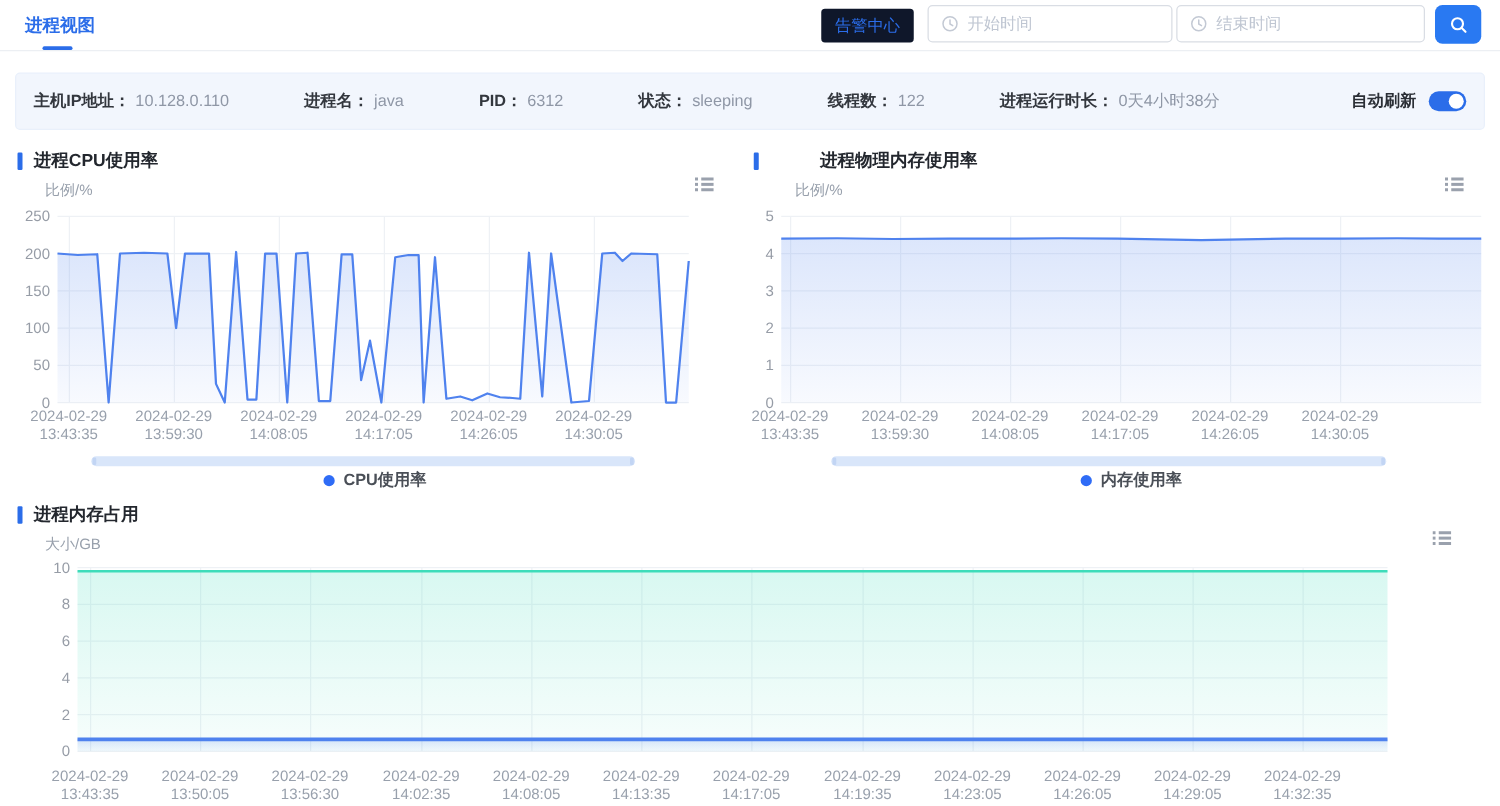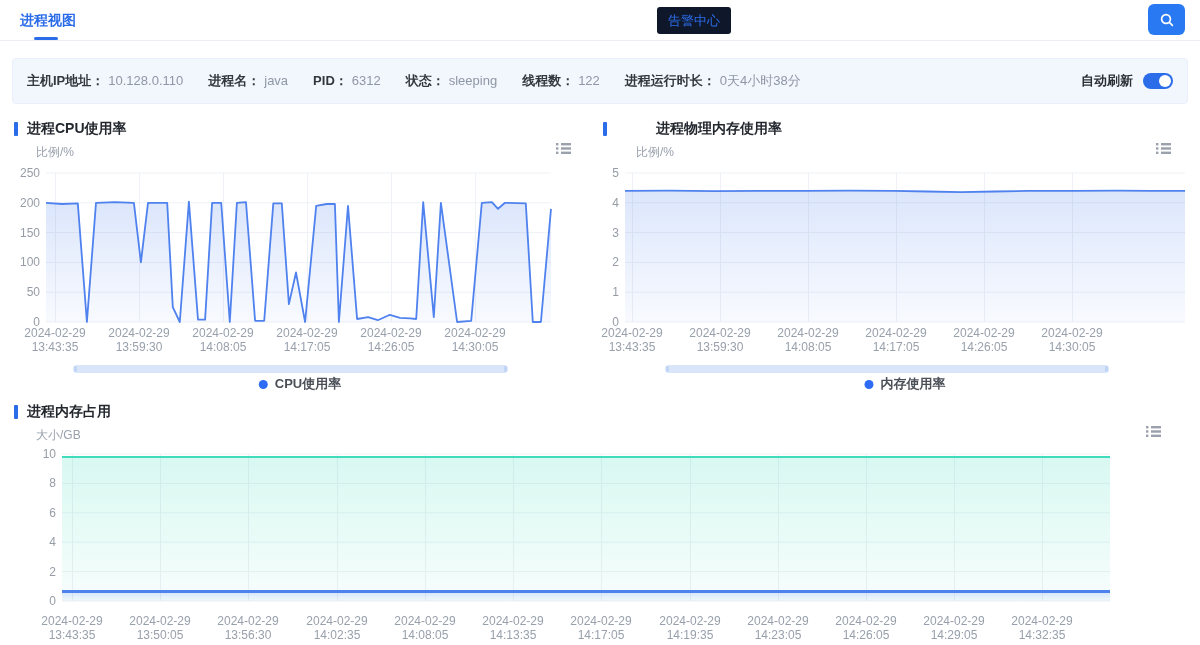--- a/index.html
+++ b/index.html
@@ -24,21 +24,21 @@
   .time-input .ph { font-size:13px; color:#bfc6d2; }
   .clock-ic { width:14px; height:14px; flex:0 0 auto; }
   .search-btn { position:absolute; left:1148px; top:4px; width:37px; height:31px;
     background:#2979f2; border:none; border-radius:6px; cursor:pointer;
     display:flex; align-items:center; justify-content:center; }
 
   
   .info-bar { position:absolute; left:12px; top:58px; width:1176px; height:46px;
     background:#f2f6fd; border:1px solid #e9f0fb; border-radius:4px;
     display:flex; align-items:center; padding:0 14px; font-size:13px; }
-  .info-fields { display:flex; align-items:center; flex-wrap:nowrap; }
+  .info-fields { display:flex; align-items:center; flex-wrap:nowrap;gap:35px; }
   .info-pair { white-space:nowrap; margin-right:25px; }
   .info-pair .lbl { color:#33373e; font-weight:bold; }
   .info-pair .val { color:#8f97a6; margin-left:4px; }
   .auto-refresh { margin-left:auto; display:flex; align-items:center; gap:10px; }
   .auto-refresh .lbl { color:#2b2f36; font-weight:bold; font-size:13px; }
   .toggle { width:30px; height:16px; border-radius:8px; background:#2b6de9;
     position:relative; cursor:pointer; }
   .toggle .knob { position:absolute; right:2px; top:2px; width:12px; height:12px;
     border-radius:50%; background:#fff; }
 
@@ -81,21 +81,35 @@
 </style>
 </head>
 <body>
 
 <div class="header">
   <div class="tab">进程视图</div>
   <div class="tab-underline"></div>
 
   <button class="alert-btn">告警中心</button>
 
-
+  <div class="time-input start">
+    <svg class="clock-ic" viewBox="0 0 14 14">
+      <circle cx="7" cy="7" r="5.6" fill="none" stroke="#c3c9d4" stroke-width="1.2"></circle>
+      <path d="M7 4v3.2l2.2 1.3" fill="none" stroke="#c3c9d4" stroke-width="1.2" stroke-linecap="round"></path>
+    </svg>
+    <span class="ph">开始时间</span>
+  </div>
+
+  <div class="time-input end">
+    <svg class="clock-ic" viewBox="0 0 14 14">
+      <circle cx="7" cy="7" r="5.6" fill="none" stroke="#c3c9d4" stroke-width="1.2"></circle>
+      <path d="M7 4v3.2l2.2 1.3" fill="none" stroke="#c3c9d4" stroke-width="1.2" stroke-linecap="round"></path>
+    </svg>
+    <span class="ph">结束时间</span>
+  </div>
 
   <button class="search-btn">
     <svg width="16" height="16" viewBox="0 0 16 16">
       <circle cx="7" cy="7" r="4.4" fill="none" stroke="#fff" stroke-width="1.7"></circle>
       <path d="M10.4 10.4l3 3" stroke="#fff" stroke-width="1.7" stroke-linecap="round"></path>
     </svg>
   </button>
 </div>
 
 <div class="info-bar">

